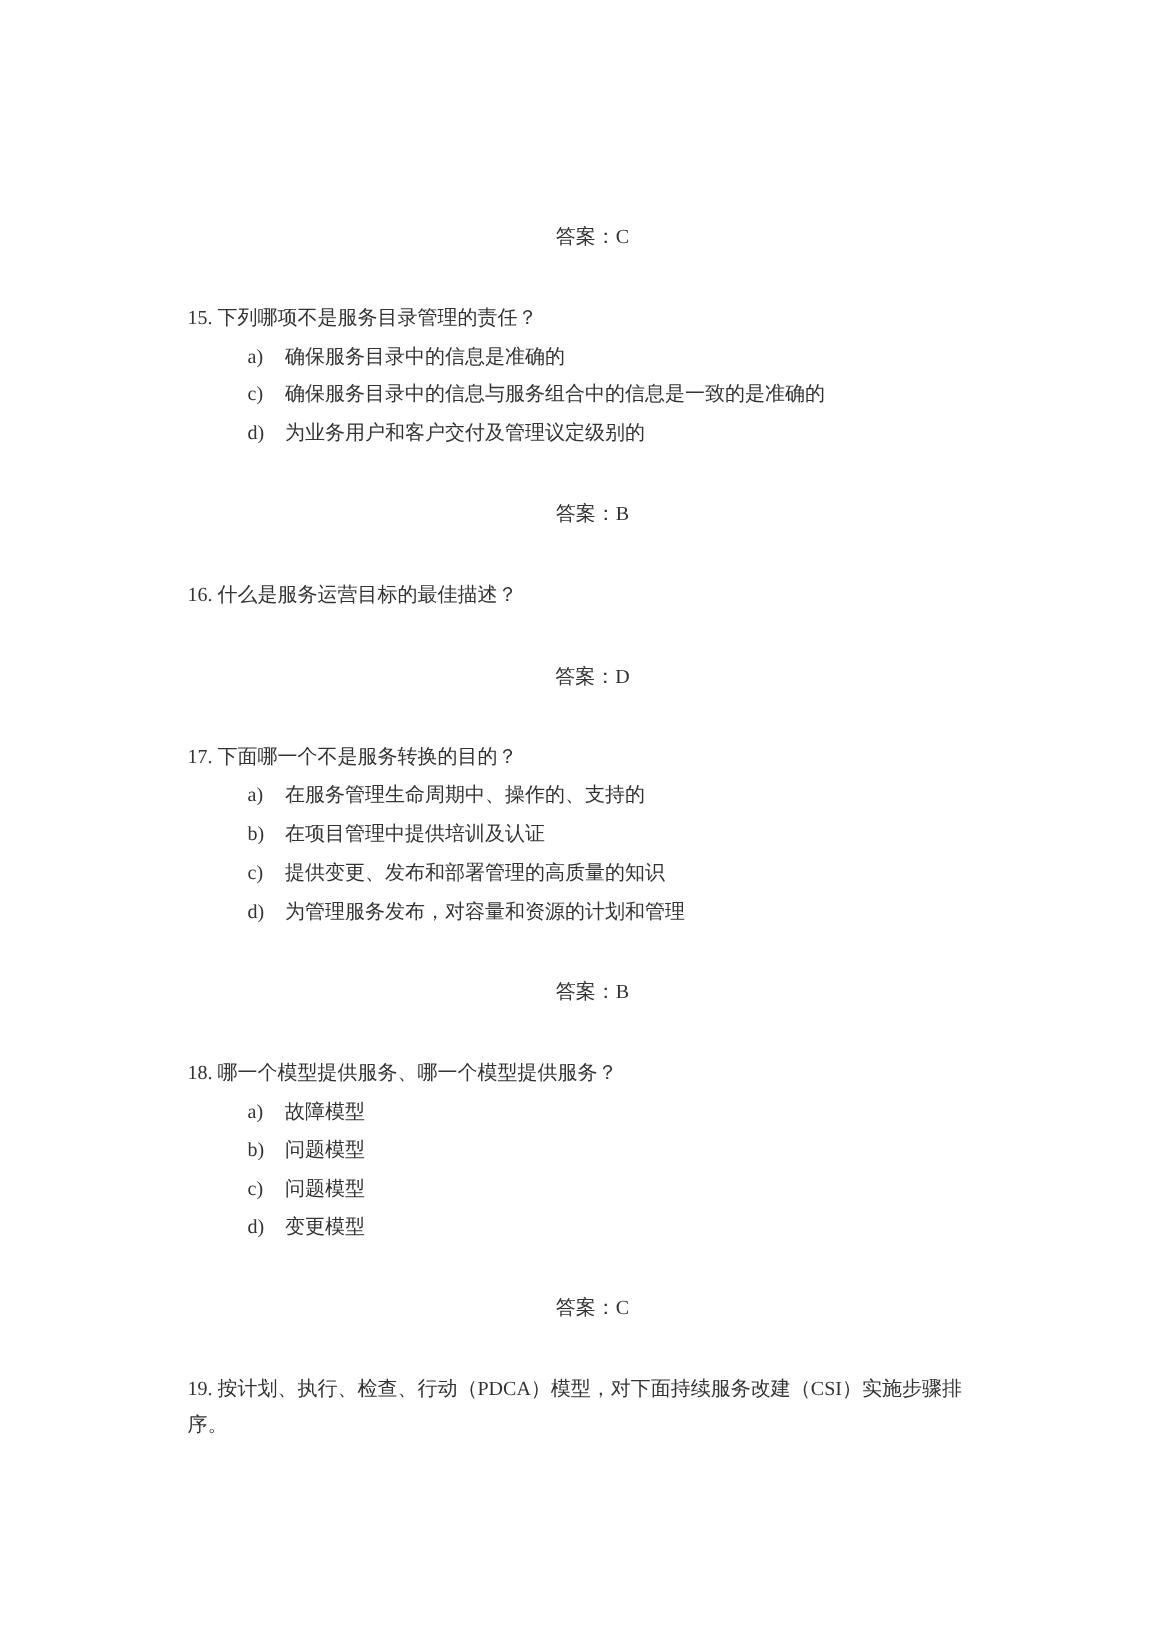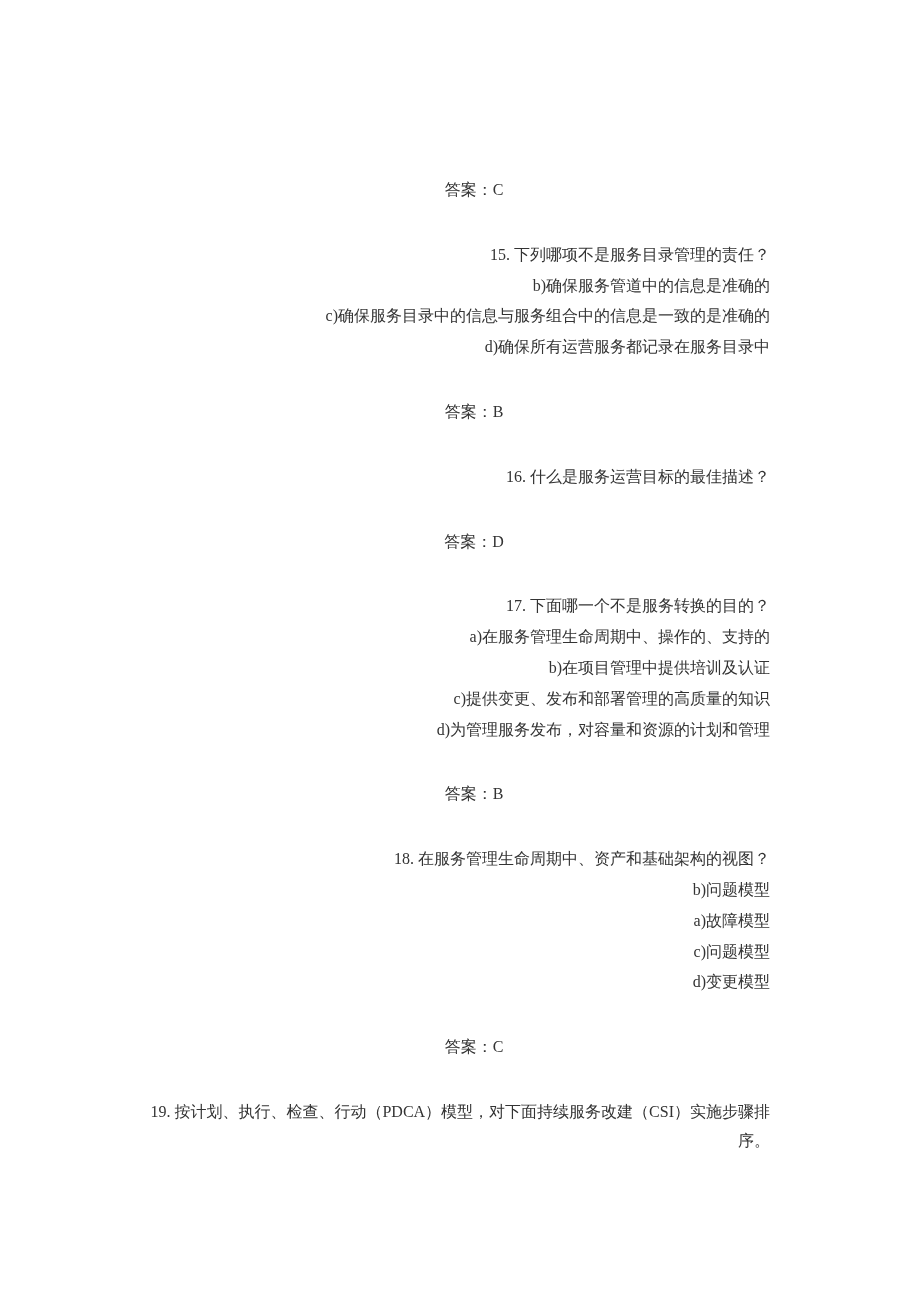--- a/index.html
+++ b/index.html
@@ -17,21 +17,20 @@
       width: 920px;
     }
     .answer {
       margin-left: 28px;
       margin-bottom: 36px;
       margin-top: 36px;
       text-align: center;
     }
     .question-block {
       margin-bottom: 0;
-      text-align: right;
     }
     .question-text {
       margin-bottom: 2px;
     }
     .options {
       padding-left: 48px;
     }
     .option {
       margin-bottom: 2px;
     }
@@ -46,23 +45,23 @@
 <div class="answer">
   <span>答案：</span><span>C</span>
 </div>
 
 <div class="question-block">
   <div class="question-text">
     <span>15.</span>
     <span>下列哪项不是服务目录管理的责任？</span>
   </div>
   <div class="options">
-    <div class="option"><span class="option-letter">b)</span><span>确保服务管道中的信息是准确的</span></div>
+    <div class="option"><span class="option-letter">a)</span><span>确保服务目录中的信息是准确的</span></div>
     <div class="option"><span class="option-letter">c)</span><span>确保服务目录中的信息与服务组合中的信息是一致的是准确的</span></div>
-    <div class="option"><span class="option-letter">d)</span><span>确保所有运营服务都记录在服务目录中</span></div>
+    <div class="option"><span class="option-letter">d)</span><span>为业务用户和客户交付及管理议定级别的</span></div>
   </div>
 </div>
 
 <div class="answer">
   <span>答案：</span><span>B</span>
 </div>
 
 <div class="question-block">
   <div class="question-text">
     <span>16.</span>
@@ -87,25 +86,25 @@
   </div>
 </div>
 
 <div class="answer">
   <span>答案：</span><span>B</span>
 </div>
 
 <div class="question-block">
   <div class="question-text">
     <span>18.</span>
-    <span>在服务管理生命周期中、资产和基础架构的视图？</span>
+    <span>哪一个模型提供服务、哪一个模型提供服务？</span>
   </div>
   <div class="options">
+    <div class="option"><span class="option-letter">a)</span><span>故障模型</span></div>
     <div class="option"><span class="option-letter">b)</span><span>问题模型</span></div>
-    <div class="option"><span class="option-letter">a)</span><span>故障模型</span></div>
     <div class="option"><span class="option-letter">c)</span><span>问题模型</span></div>
     <div class="option"><span class="option-letter">d)</span><span>变更模型</span></div>
   </div>
 </div>
 
 <div class="answer">
   <span>答案：</span><span>C</span>
 </div>
 
 <div class="question-block">

